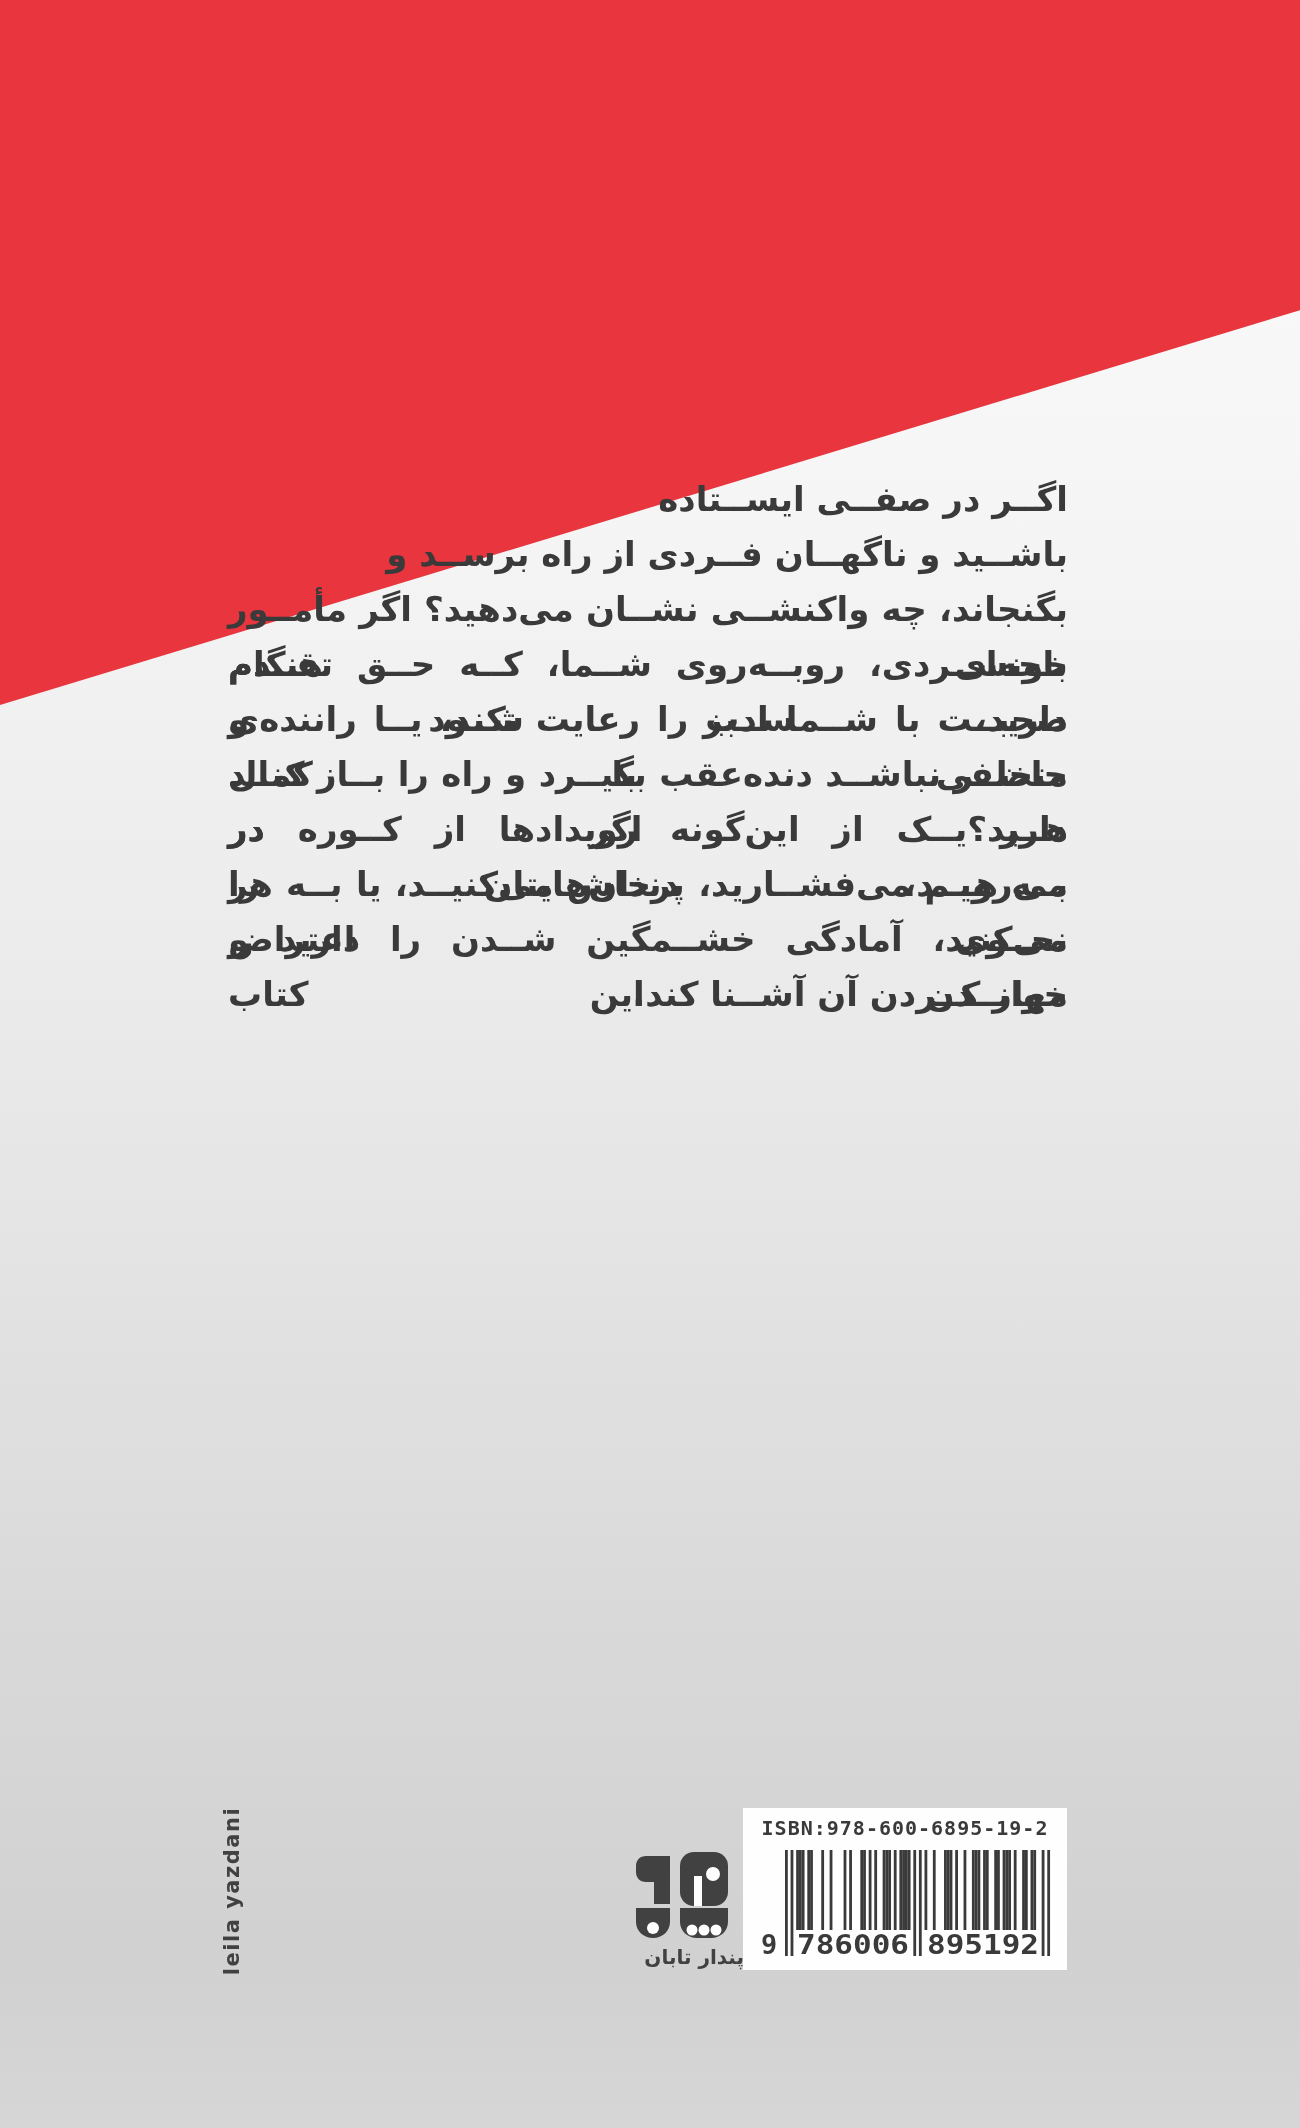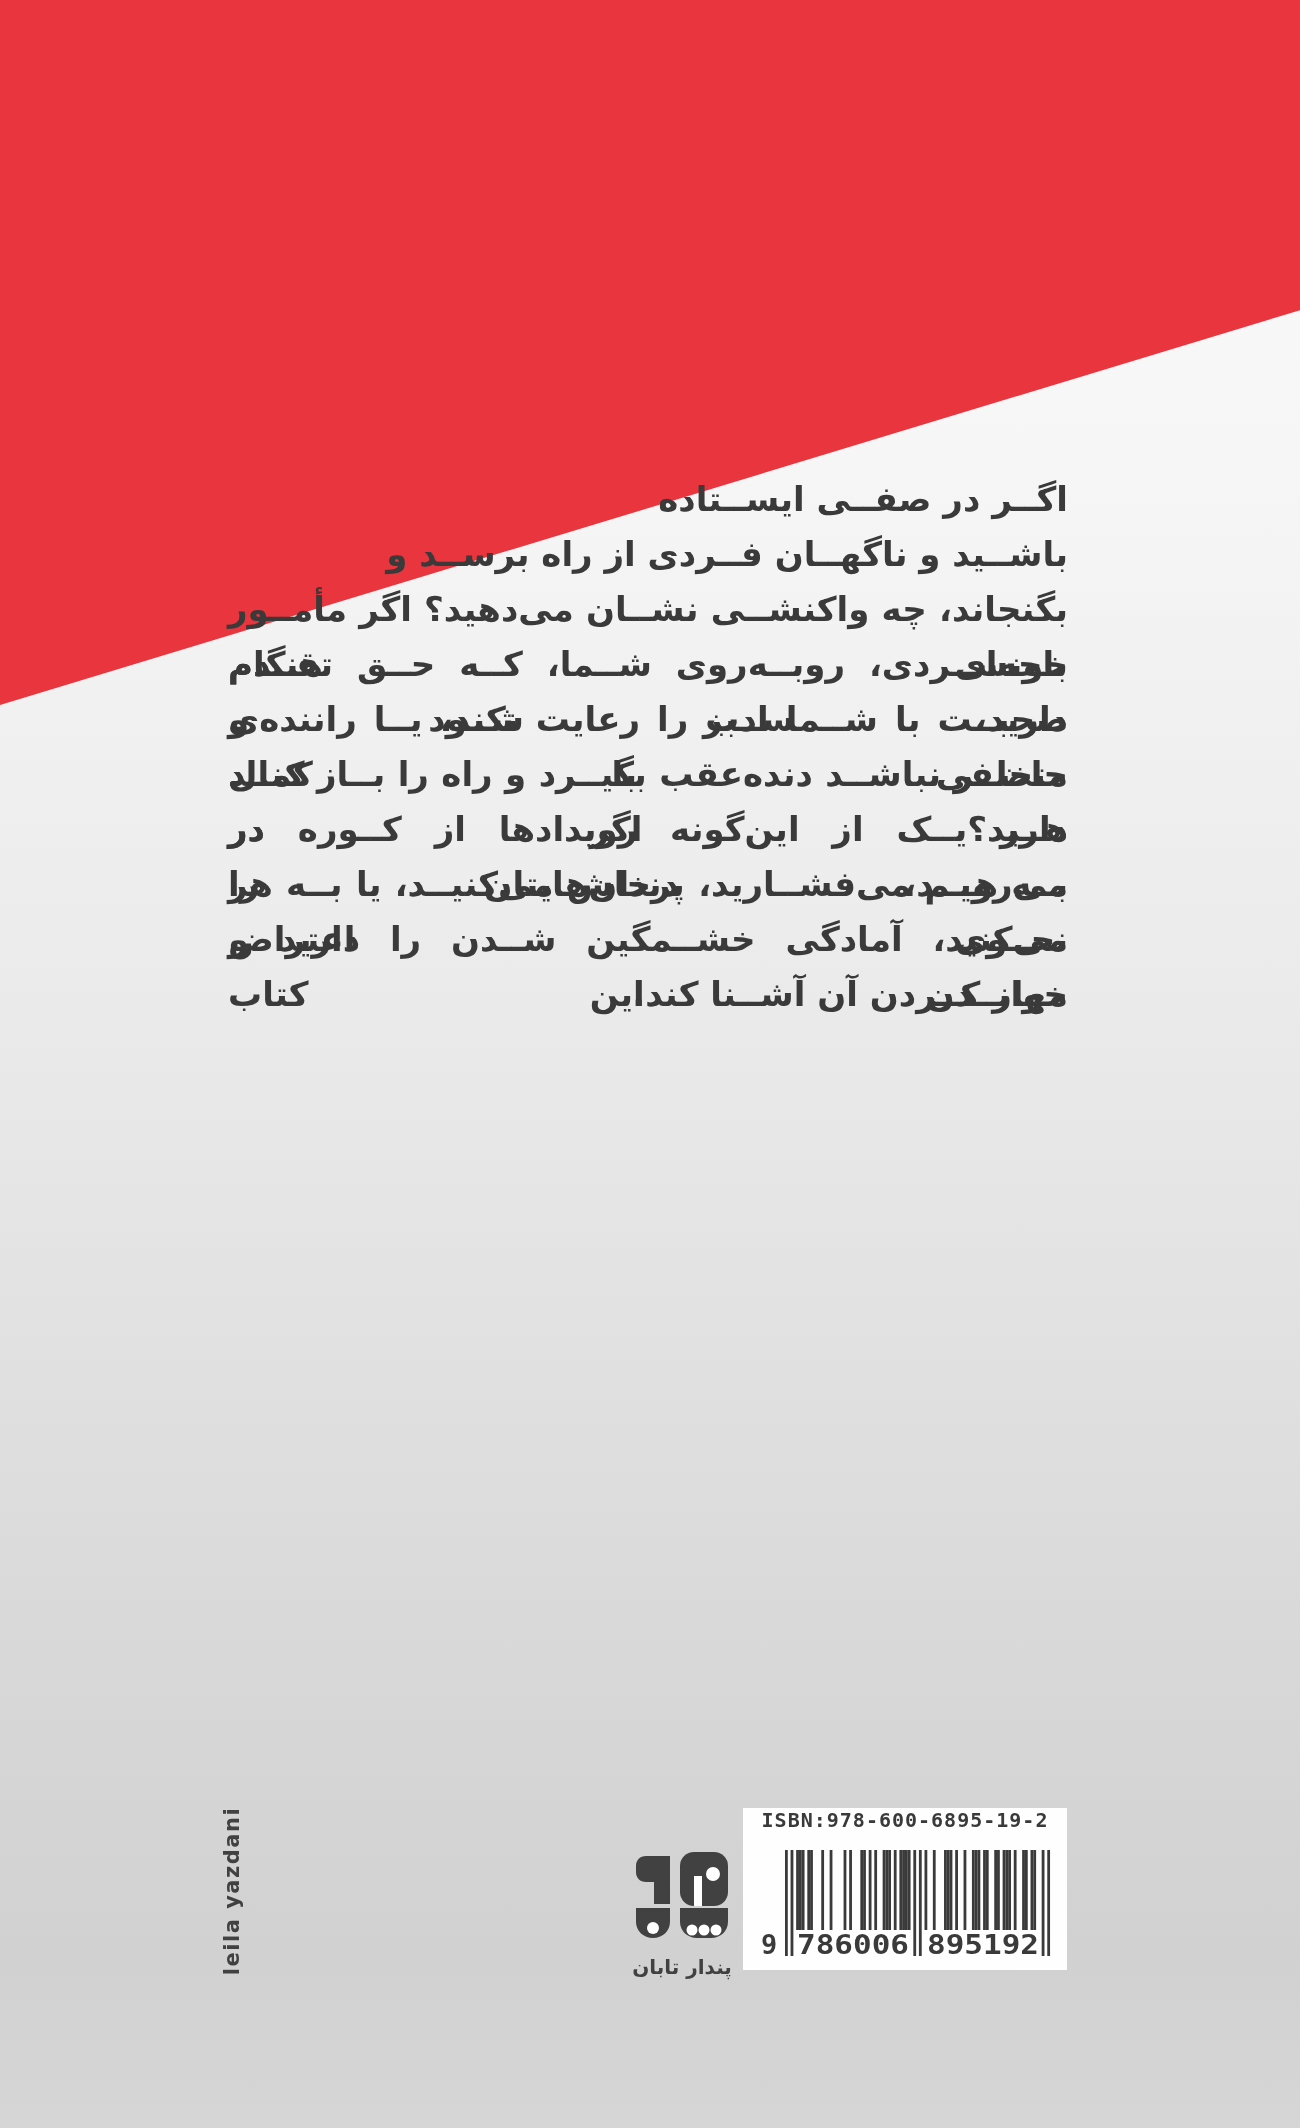--- a/index.html
+++ b/index.html
@@ -12,23 +12,23 @@
   .blurb{position:absolute;left:228px;top:472px;width:840px;direction:rtl;
        font-weight:bold;font-size:34px;}
   .blurb .bl{height:55px;line-height:55px;white-space:nowrap;}
   .blurb .bl.just{white-space:normal;text-align:justify;text-align-last:justify;}
   .blurb .bl.right{text-align:right;}
   .author-vert{position:absolute;left:142px;top:1878px;width:180px;height:26px;
        transform:rotate(-90deg);transform-origin:50% 50%;
        text-align:center;font-weight:bold;font-size:21px;letter-spacing:1.5px;line-height:26px;}
   .publisher{position:absolute;left:620px;top:1852px;width:124px;text-align:center;}
   .publisher svg{display:block;margin:0 auto;}
-  .publisher .pname{margin-top:17px;font-weight:bold;font-size:20px;direction:rtl;}
+  .publisher .pname{margin-top:7px;font-weight:bold;font-size:20px;direction:rtl;text-align:right;}
   .isbn-box{position:absolute;left:743px;top:1808px;width:324px;height:162px;background:#fefefe;}
-  .isbn-label{position:absolute;left:0;top:0;width:100%;text-align:center;
+  .isbn-label{position:absolute;left:0;top:8px;width:100%;text-align:center;
        font-family:"DejaVu Sans Mono",monospace;font-weight:bold;font-size:20px;letter-spacing:1px;}
   .barcode{position:absolute;left:12px;top:42px;}
   .barcode text{font-family:"DejaVu Sans Mono",monospace;font-weight:bold;font-size:27px;}
 </style>
 </head>
 <body>
 
 <div class="page">
 
   <div class="red-banner" style="background: rgb(232, 53, 62);"></div>

